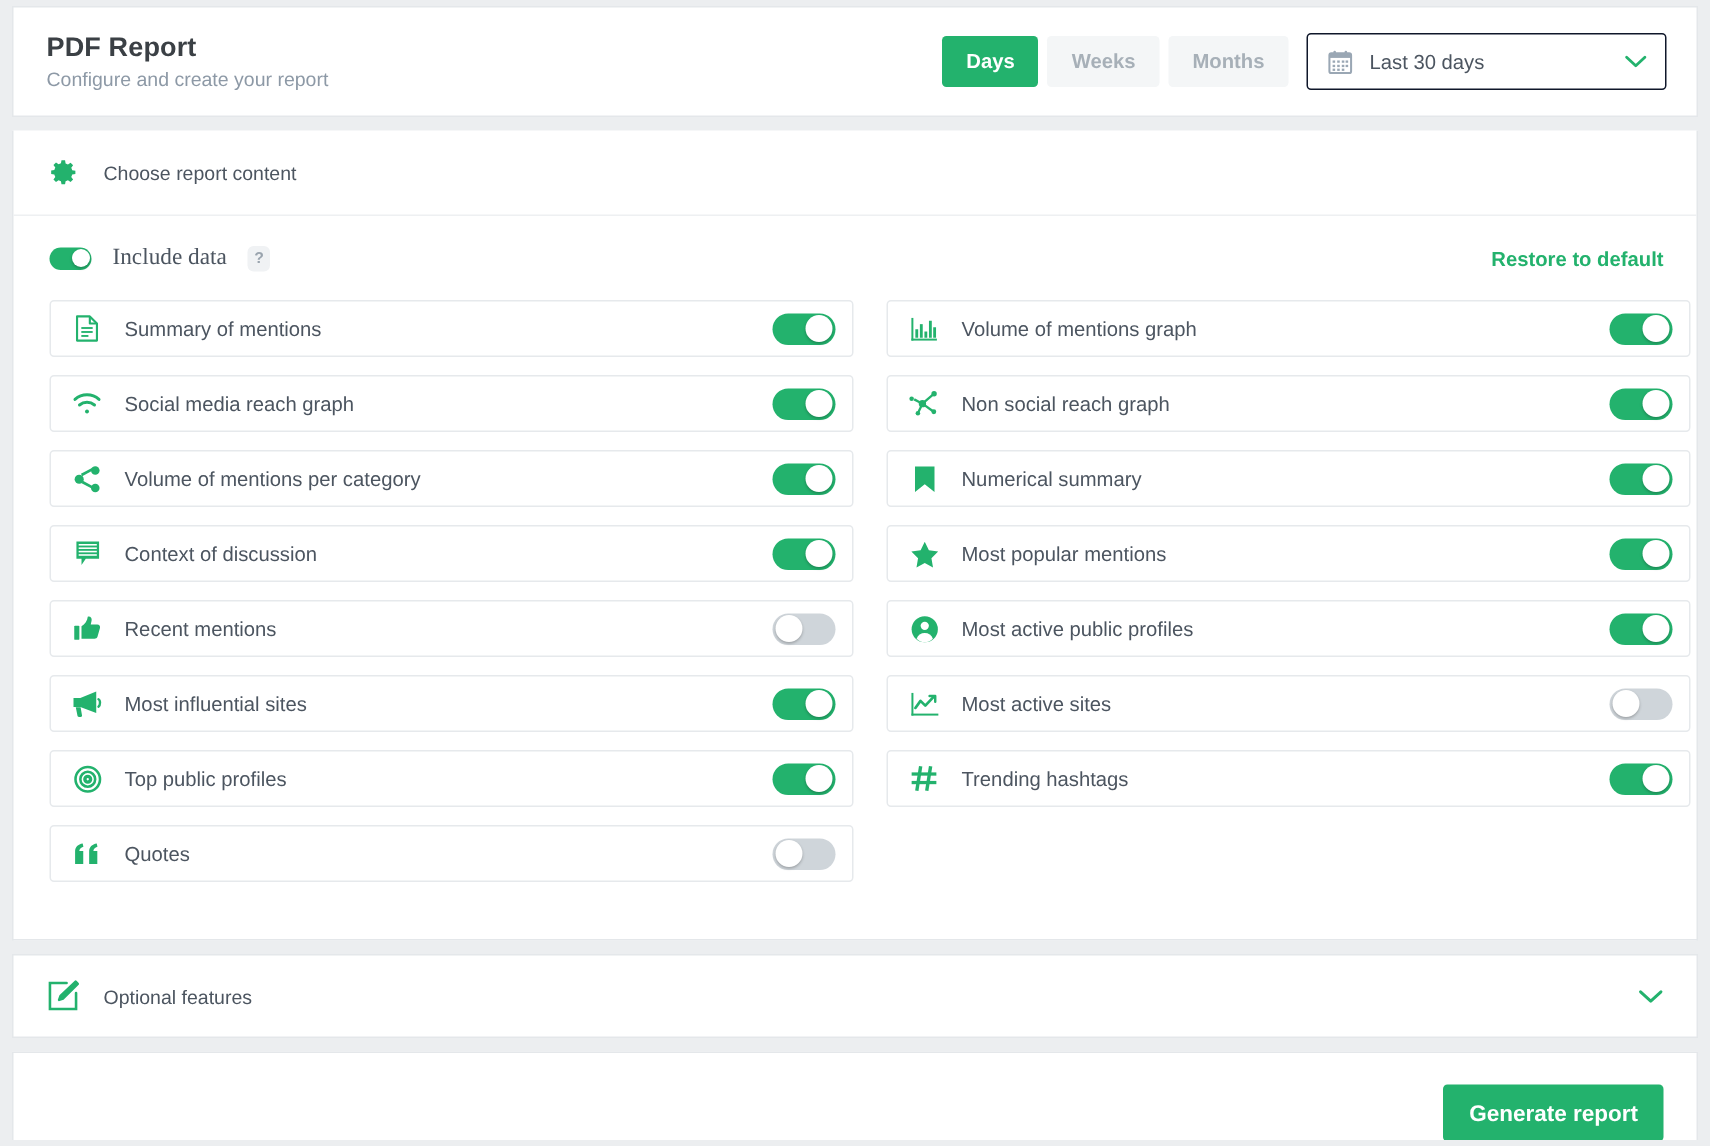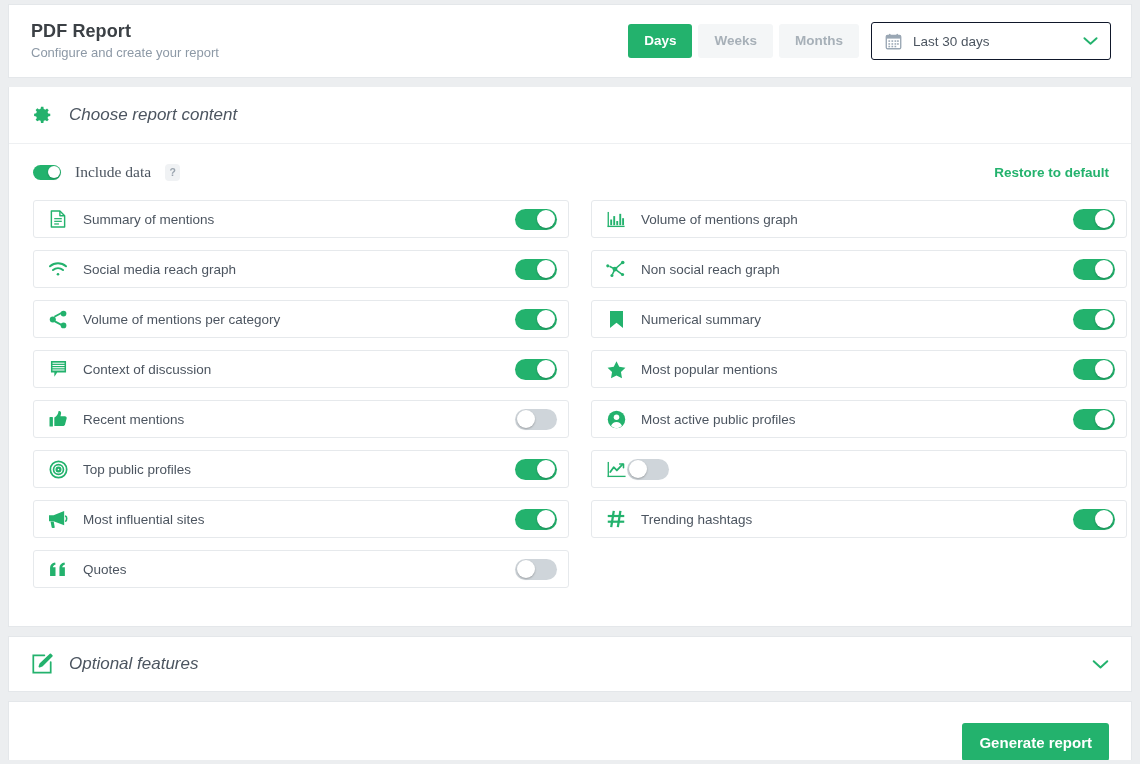--- a/index.html
+++ b/index.html
@@ -93,25 +93,24 @@
   .content-card { margin-top: 9px; }
 
   .section-head {
     display: flex;
     align-items: center;
     height: 57px;
     padding: 0 22px;
     border-bottom: 1px solid #eef0f2;
   }
   .section-title {
-    font-size: 17px;
+    font-size: 13px;
     color: #4c5560;
     margin-left: 16px;
     flex: 1;
-    font-style: italic;
   }
 
   
   .include-row {
     display: flex;
     align-items: center;
     height: 56px;
     padding: 0 22px 0 24px;
   }
   .include-label {
@@ -382,41 +381,41 @@
             </svg>
           </span>
           <span class="item-label">Recent mentions</span>
           <span class="switch">
               <span class="knob"></span>
             </span>
         </div>
 
         <div class="item-row">
           <span class="item-icon">
+            <svg width="20" height="18" viewBox="0 0 21 19" fill="#23b26d">
+              <path d="M1 5.6h4.8L17 1v15.2L5.8 12H1z"></path>
+              <path d="M2.6 12.2h3.4l1 5.8c.1.7-.4 1-.9 1H4.8c-.5 0-.9-.3-1-.8z"></path>
+              <path d="M18.6 6.5c1.4.6 1.4 4.4 0 5.2" stroke="#23b26d" stroke-width="1.7" fill="none" stroke-linecap="round"></path>
+            </svg>
+          </span>
+          <span class="item-label">Most influential sites</span>
+          <span class="switch on">
+              <span class="knob"></span>
+            </span>
+        </div>
+
+        <div class="item-row">
+          <span class="item-icon">
             <svg width="19" height="19" viewBox="0 0 20 20" fill="none" stroke="#23b26d">
               <circle cx="10" cy="10" r="8.6" stroke-width="1.8"></circle>
               <circle cx="10" cy="10" r="5.2" stroke-width="1.8"></circle>
               <circle cx="10" cy="10" r="2" stroke-width="2.4"></circle>
             </svg>
           </span>
           <span class="item-label">Top public profiles</span>
-          <span class="switch on">
-              <span class="knob"></span>
-            </span>
-        </div>
-
-        <div class="item-row">
-          <span class="item-icon">
-            <svg width="20" height="18" viewBox="0 0 21 19" fill="#23b26d">
-              <path d="M1 5.6h4.8L17 1v15.2L5.8 12H1z"></path>
-              <path d="M2.6 12.2h3.4l1 5.8c.1.7-.4 1-.9 1H4.8c-.5 0-.9-.3-1-.8z"></path>
-              <path d="M18.6 6.5c1.4.6 1.4 4.4 0 5.2" stroke="#23b26d" stroke-width="1.7" fill="none" stroke-linecap="round"></path>
-            </svg>
-          </span>
-          <span class="item-label">Most influential sites</span>
           <span class="switch on">
               <span class="knob"></span>
             </span>
         </div>
 
         <div class="item-row">
           <span class="item-icon">
             <svg width="19" height="15" viewBox="0 0 20 16" fill="#23b26d">
               <path d="M1 15V6.2C1 2.9 3.1.9 6.4.4l.5 2.2C5.1 3.1 4 4.3 4 5.7h2.8V15z"></path>
               <path d="M11 15V6.2c0-3.3 2.1-5.3 5.4-5.8l.5 2.2c-1.8.5-2.9 1.7-2.9 3.1h2.8V15z"></path>
@@ -508,20 +507,21 @@
 
         <div class="item-row">
           <span class="item-icon">
             <svg width="19" height="17" viewBox="0 0 20 18" fill="#23b26d">
               <rect x="0.6" y="1" width="1.4" height="16"></rect>
                 <rect x="0.6" y="15.6" width="19" height="1.4"></rect>
               <path d="M3.4 11.6 L7 6.6 L10.4 10 L16.4 3.6" fill="none" stroke="#23b26d" stroke-width="1.9" stroke-linecap="round" stroke-linejoin="round"></path>
               <path d="M13.4 3.2h4v4" fill="none" stroke="#23b26d" stroke-width="1.7" stroke-linecap="round" stroke-linejoin="round"></path>
             </svg>
           </span>
+          <span class="item-label">Most active sites</span>
           <span class="switch">
               <span class="knob"></span>
             </span>
         </div>
 
         <div class="item-row">
           <span class="item-icon">
             <svg width="18" height="18" viewBox="0 0 19 19" fill="#23b26d">
               <rect x="0.8" y="5.2" width="17.4" height="2.3"></rect>
                 <rect x="0.8" y="11.2" width="17.4" height="2.3"></rect>

